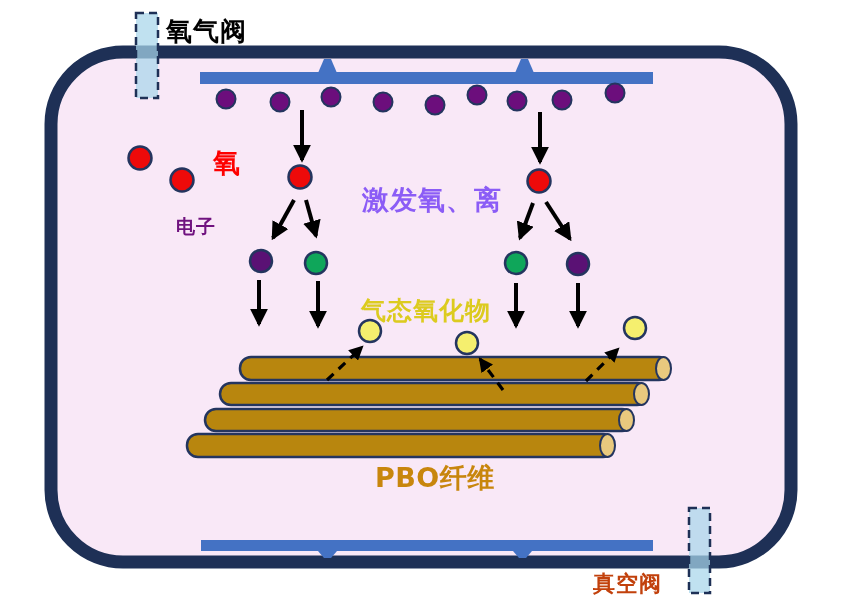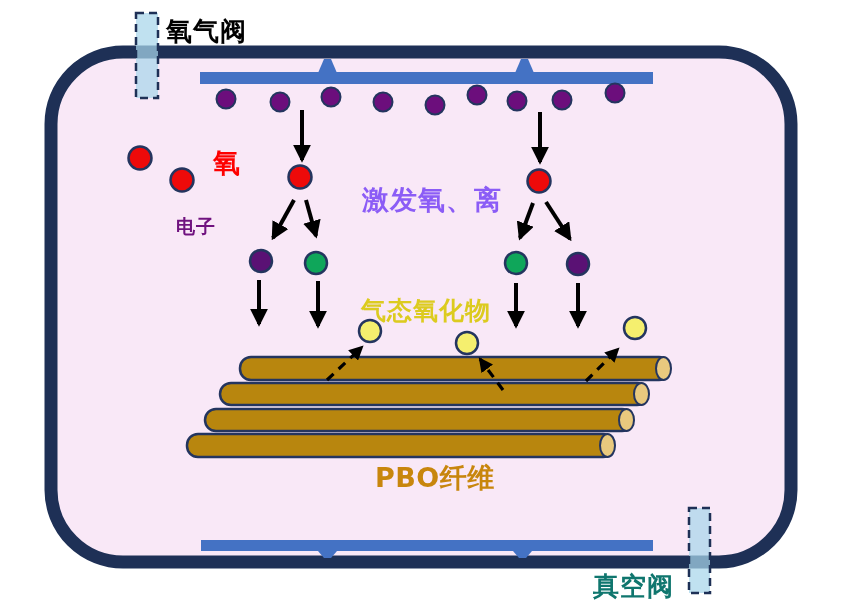--- a/index.html
+++ b/index.html
@@ -16,21 +16,21 @@
     font-weight:bold;
     white-space:nowrap;
     letter-spacing:1px;
   }
   .lbl-oxygen-valve{left:166px;top:14px;font-size:26px;color:#000000;}
   .lbl-oxygen{left:213px;top:145px;font-size:27px;color:#fe0000;}
   .lbl-electron{left:176px;top:214px;font-size:19px;color:#70127f;}
   .lbl-excited{left:362px;top:185px;font-size:27px;line-height:30px;color:#8b5cf6;}
   .lbl-oxides{left:361px;top:294px;font-size:25px;color:#dccb1f;text-align:center;}
   .lbl-pbo{left:367px;top:460px;font-size:27px;color:#c8860d;letter-spacing:0.5px;margin-left:8px;}
-  .lbl-vacuum-valve{left:593px;top:569px;font-size:26px;color:#0f766e;}
+  .lbl-vacuum-valve{left:593px;top:569px;font-size:22px;color:#c2410c;}
 
   .chamber{stroke:#1e3056;stroke-width:13;}
   .valve{stroke:#1e3056;stroke-width:2.5;stroke-dasharray:8 5;fill-opacity:0.72;}
   .fiber-body{stroke:#24355f;stroke-width:2.5;}
   .fiber-cap{stroke:#24355f;stroke-width:2;}
   .dot{stroke:#24355f;}
   .dot-sm{stroke-width:2;}
   .dot-lg{stroke-width:2.5;}
   .arrow-solid{stroke:#000000;stroke-width:4;fill:none;}
   .arrow-dashed{stroke:#000000;stroke-width:3.2;stroke-dasharray:9 7;fill:none;}

